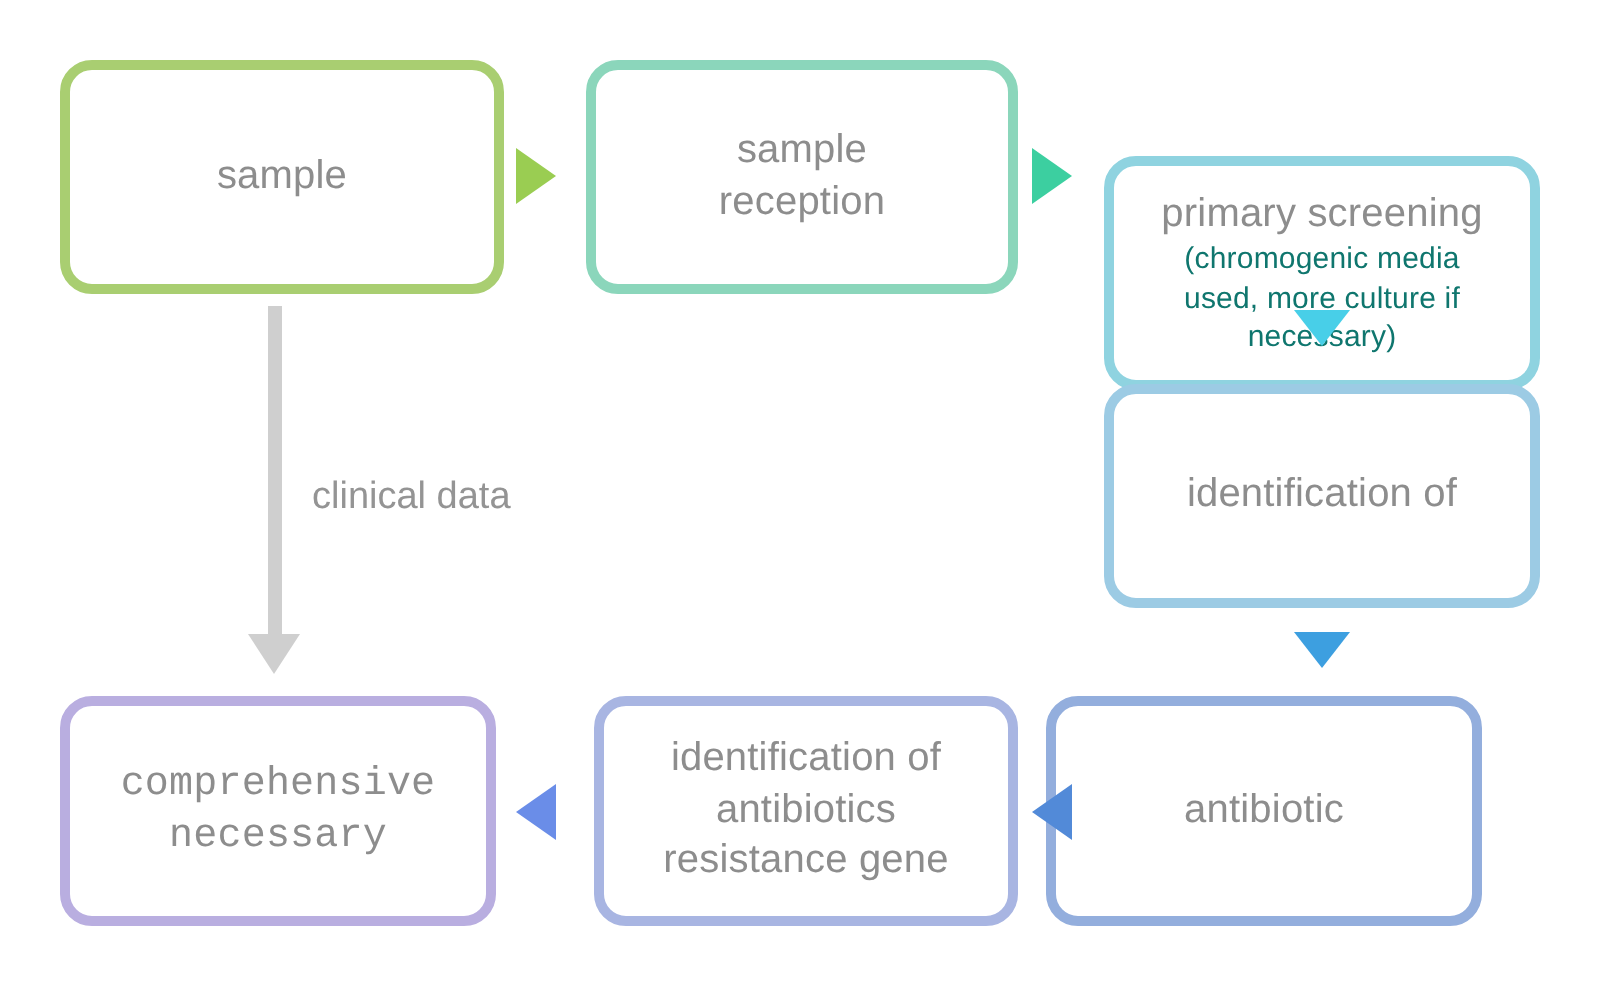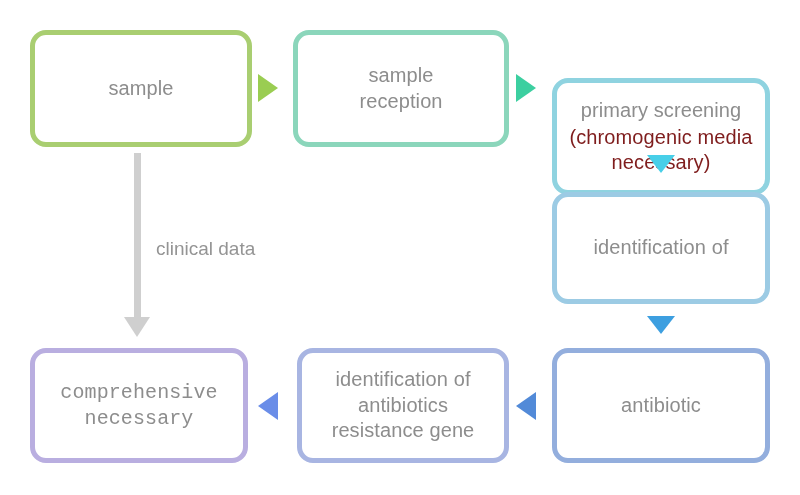--- a/index.html
+++ b/index.html
@@ -33,24 +33,24 @@
     line-height: 1.28;
     font-size: 20px;
     letter-spacing: 0.1px;
     padding: 4px 8px;
   }
   .node .title {
     display: block;
   }
   .node .sub {
     display: block;
-    font-size: 20px;
+    font-size: 15px;
     line-height: 1.22;
     margin-top: 1px;
-    color: #7f1d1d;
+    color: #0f766e;
   }
 
   
   .tri {
     position: absolute;
     width: 0;
     height: 0;
   }
   .tri.right {
     border-top: 14px solid transparent;
@@ -106,32 +106,33 @@
   <div class="node" style="left:293px; top:30px; width:216px; height:117px; border-color:#8bd6bb;">
     <span class="title">sample</span>
     <span class="title">reception</span>
   </div>
 
   <div class="tri right" style="left:516px; top:74px; border-left-color:#3ccfa0;"></div>
 
   <div class="node" style="left:552px; top:30px; width:218px; height:117px; border-color:#8fd3e0;margin-top:48px;">
     <span class="title">primary screening</span>
     <span class="sub">(chromogenic media</span>
+    <span class="sub">used, more culture if</span>
     <span class="sub">necessary)</span>
   </div>
 
   <div class="tri down" style="left:647px; top:155px; border-top-color:#48cfe8;"></div>
 
   <div class="node" style="left:552px; top:192px; width:218px; height:112px; border-color:#9ccbe4;">
     <span class="title">identification of</span>
   </div>
 
   <div class="tri down" style="left:647px; top:316px; border-top-color:#3d9fe0;"></div>
 
-  <div class="node" style="left:552px; top:348px; width:218px; height:115px; border-color:#93aedd;">
+  <div class="node" style="left:523px; top:348px; width:218px; height:115px; border-color:#93aedd;">
     <span class="title">antibiotic</span>
   </div>
 
   <div class="tri left" style="left:516px; top:392px; border-right-color:#528ad8;"></div>
 
   <div class="node" style="left:297px; top:348px; width:212px; height:115px; border-color:#a8b5e2;">
     <span class="title">identification of</span>
     <span class="title">antibiotics</span>
     <span class="title">resistance gene</span>
   </div>

